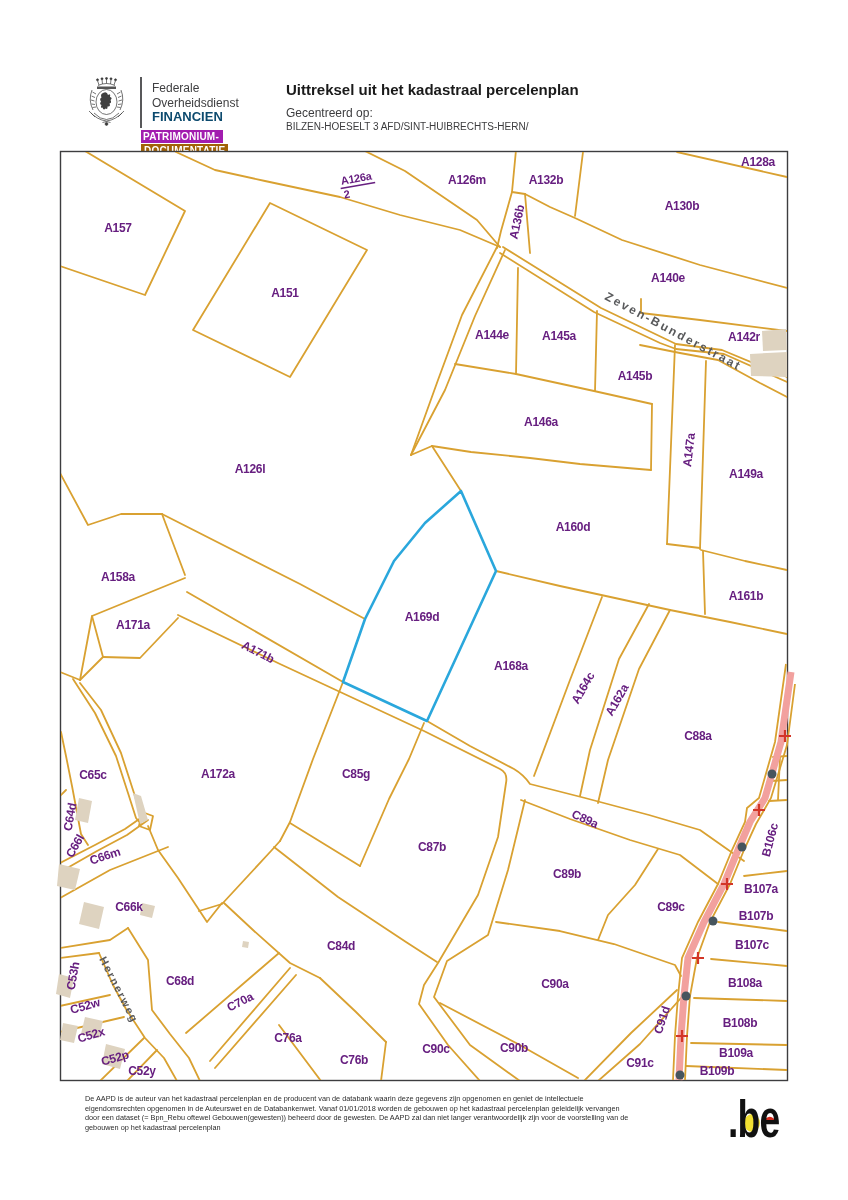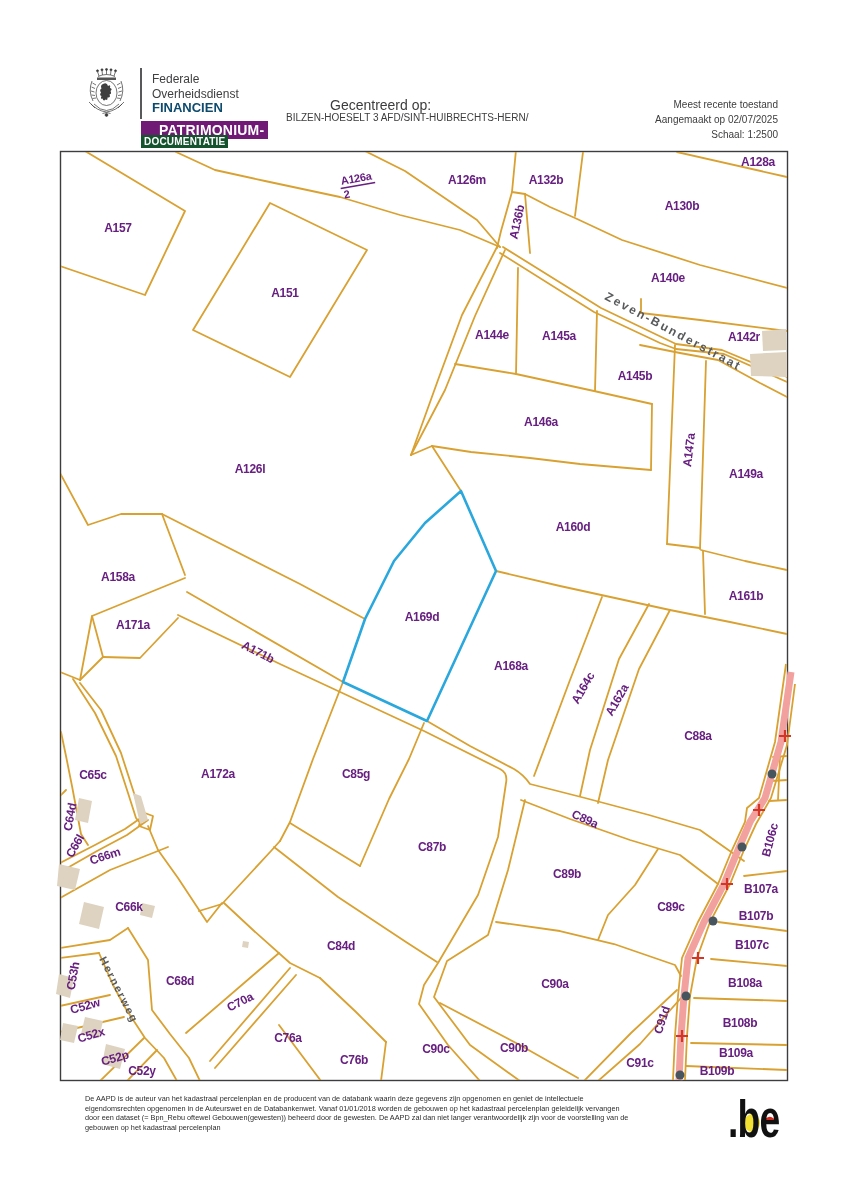--- a/index.html
+++ b/index.html
@@ -2,21 +2,21 @@
 <html><head>
 <meta charset="utf-8">
 <style>
 html,body{margin:0;padding:0;background:#ffffff;}
 body{width:848px;height:1200px;position:relative;font-family:"Liberation Sans",sans-serif;overflow:hidden;}
 .abs{position:absolute;}
 </style>
 </head>
 <body>
 
-<div class="abs" style="left:0;top:0;width:848px;height:128px;">
+<div class="abs" style="left:0;top:9px;width:848px;height:128px;">
 
   <svg class="abs" style="left:85px;top:68px;" width="43" height="51" viewBox="0 0 43 51">
     <g stroke="#3a3a3a" stroke-width="0.7" fill="none">
       <path d="M13 8.5 Q21.5 4.5 30 8.5"></path>
       <path d="M14 8 L12.5 3.5 M17.5 7 L17 2.5 M21.5 6.5 L21.5 2 M25.5 7 L26 2.5 M29 8 L30.5 3.5"></path>
       <circle cx="12.5" cy="2.8" r="1" fill="#3a3a3a"></circle>
         <circle cx="17" cy="1.8" r="1" fill="#3a3a3a"></circle>
         <circle cx="21.5" cy="1.4" r="1" fill="#3a3a3a"></circle>
         <circle cx="26" cy="1.8" r="1" fill="#3a3a3a"></circle>
         <circle cx="30.5" cy="2.8" r="1" fill="#3a3a3a"></circle>
@@ -30,30 +30,30 @@
       <path d="M9 36 Q21.5 49 34 36" fill="none"></path>
       <circle cx="21.5" cy="47" r="1.4" fill="#3a3a3a"></circle>
       <path d="M17.5 45.5 Q21.5 43.5 25.5 45.5"></path>
     </g>
   </svg>
 
   <div class="abs" style="left:140px;top:68px;width:2px;height:51px;background:#58585a;"></div>
 
   <div class="abs" style="left:152px;top:72px;font-size:12px;line-height:14.5px;color:#404042;">Federale<br>Overheidsdienst<br><b style="font-size:13px;color:#0c4a6e;">FINANCIEN</b></div>
 
-  <div class="abs" style="left:141px;top:121px;background:#701a75;color:#fff;font-size:14px;font-weight:bold;padding:1px 4px 1px 18px;letter-spacing:0.2px;">PATRIMONIUM-</div>
-
-  <div class="abs" style="left:141px;top:135px;background:#14532d;color:#fff;font-size:10px;font-weight:bold;padding:1px 3px;letter-spacing:0.2px;">DOCUMENTATIE</div>
-
-
-  <div class="abs" style="left:286px;top:97px;font-size:14px;color:#3c3c3e;margin-left:44px;">Gecentreerd op:</div>
+  <div class="abs" style="left:141px;top:121px;background:#a21caf;color:#fff;font-size:10px;font-weight:bold;padding:1px 4px 1px 2px;letter-spacing:0.2px;">PATRIMONIUM-</div>
+
+  <div class="abs" style="left:141px;top:135px;background:#a16207;color:#fff;font-size:10px;font-weight:bold;padding:1px 3px;letter-spacing:0.2px;">DOCUMENTATIE</div>
+
+  <div class="abs" style="left:286px;top:72px;font-size:15px;font-weight:bold;color:#1a1a1a;">Uittreksel uit het kadastraal percelenplan</div>
+
+  <div class="abs" style="left:286px;top:97px;font-size:12px;color:#3c3c3e;">Gecentreerd op:</div>
 
   <div class="abs" style="left:286px;top:112px;font-size:10px;color:#3c3c3e;">BILZEN-HOESELT 3 AFD/SINT-HUIBRECHTS-HERN/</div>
 
-  <div class="abs" style="left:478px;top:97px;width:300px;text-align:right;font-size:10px;line-height:15px;color:#3c3c3e;">Meest recente toestand<br>Aangemaakt op 02/07/2025<br>Schaal: 1:2500</div>
 </div>
 
 <svg class="abs" style="left:0;top:0;" width="848" height="1200" viewBox="0 0 848 1200">
 <defs></defs>
 <g id="map">
 
 <rect x="60.5" y="151.5" width="727" height="929" fill="#ffffff" stroke="#3d3d3f" stroke-width="1.4"></rect>
 <g stroke="#d9a131" stroke-width="1.8" fill="none" stroke-linejoin="round" stroke-linecap="round" clip-path="url(#mapclip)">
 <clipPath id="mapclip">
           <rect x="61" y="152" width="726" height="928"></rect>

